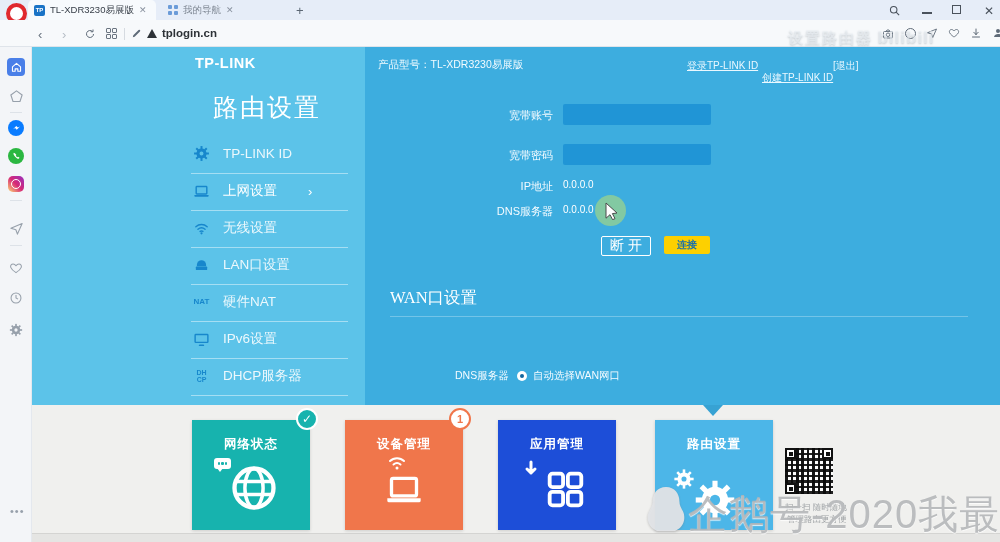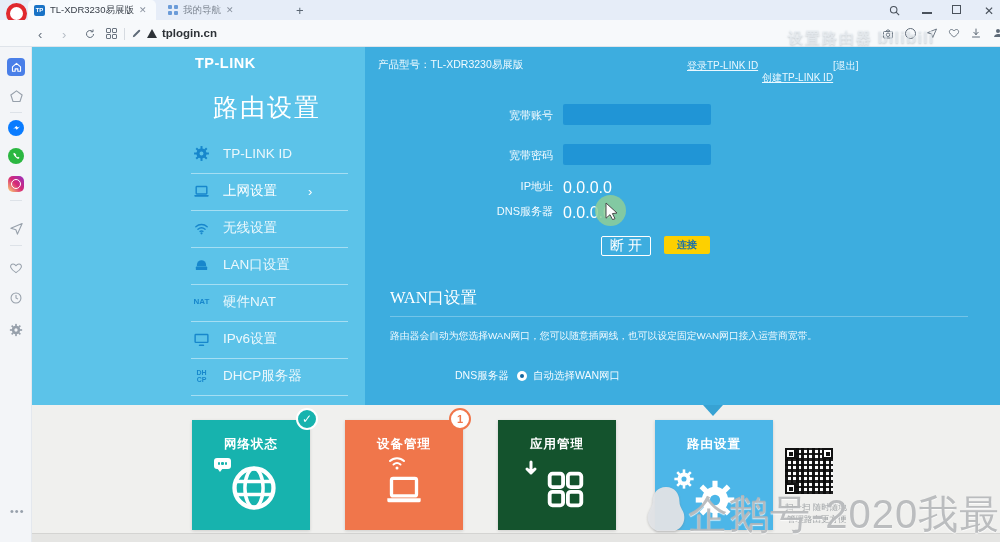--- a/index.html
+++ b/index.html
@@ -47,21 +47,21 @@
   .hlink{color:#eaf8ff;font-size:10px;text-decoration:underline;}
   .sb-title{color:#fff;font-size:25px;letter-spacing:2px;}
   .menu-item{display:flex;align-items:center;gap:13px;color:rgba(255,255,255,.88);font-size:13.5px;}
   .menu-item.active{color:#fff;}
   .mi-icon{width:17px;height:17px;color:#1787cc;flex:0 0 auto;display:flex;align-items:center;justify-content:center;}
   .mi-text-icon{font-size:7px;font-weight:bold;color:#1787cc;line-height:1;text-align:center;letter-spacing:0;}
   .mdiv{left:191px;width:157px;height:1px;background:rgba(255,255,255,.45);}
   .chev{color:#fff;font-size:13px;}
   .flabel{color:#f4fbff;font-size:11px;text-align:right;width:120px;}
   .finput{background:#2095d6;border:none;width:148px;height:21px;border-radius:2px;padding:0 5px;box-sizing:border-box;color:#fff;font-size:11px;}
-  .fvalue{color:#fff;font-size:16px;}
+  .fvalue{color:#fff;font-size:10px;}
   .btn-ghost{border:1px solid #fff;border-radius:2px;background:transparent;color:#fff;font-size:14px;width:48px;height:18px;line-height:16px;text-align:center;}
   .btn-yellow{background:#fdd000;border:none;border-radius:2px;color:#1a6fa8;font-size:10px;font-weight:bold;width:46px;height:18px;line-height:18px;text-align:center;}
   .wan-title{color:#fff;font-size:16.5px;}
   .wan-rule{height:1px;background:rgba(255,255,255,.28);}
   .wan-desc{color:#f0faff;font-size:9.8px;}
   .radio{width:10px;height:10px;border-radius:50%;background:#fff;display:inline-flex;align-items:center;justify-content:center;}
   .radio i{width:4px;height:4px;border-radius:50%;background:#13679f;}
   .rlabel{color:#f4fbff;font-size:10.5px;}
   .rnote{color:rgba(255,255,255,.82);font-size:9px;}
 
@@ -402,21 +402,20 @@
   <span class="abs flabel" style="left:68px;top:132px;">IP地址</span>
   <span class="abs fvalue" style="left:198px;top:132px;">0.0.0.0</span>
   <span class="abs flabel" style="left:68px;top:157px;">DNS服务器</span>
   <span class="abs fvalue" style="left:198px;top:157px;">0.0.0.0</span>
 
   <div class="abs btn-ghost" style="left:236px;top:189px;">断 开</div>
   <div class="abs btn-yellow" style="left:299px;top:189px;">连接</div>
 
   <div class="abs wan-title" style="left:25px;top:240px;font-family:Liberation Serif, serif;">WAN口设置</div>
   <div class="abs wan-rule" style="left:25px;top:269px;width:578px;"></div>
-  <div class="abs wan-desc" style="left:25px;top:283px;">路由器会自动为您选择WAN网口，您可以随意插网线，也可以设定固定WAN网口接入运营商宽带。</div>
 
   <span class="abs rlabel" style="left:90px;top:322px;">DNS服务器</span>
   <span class="abs radio" style="left:152px;top:324px;">
       <i></i>
     </span>
   <span class="abs rlabel" style="left:168px;top:322px;">自动选择WAN网口</span>
 </div>
 
 <div class="abs band"></div>
 <div class="abs notch"></div>
@@ -440,21 +439,21 @@
     <path d="M5 8a10 10 0 0114 0" stroke-width="2"></path>
       <path d="M8.5 11.5a5.5 5.5 0 017 0" stroke-width="2"></path>
       <circle cx="12" cy="15" r="1.5" fill="#fff" stroke="none"></circle>
   </svg>
   <svg class="ic abs" style="left:32px;top:50px;color:#fff;" width="54" height="40">
       <use href="#i-laptop"></use>
     </svg>
 </div>
 <div class="abs badge num" style="left:449px;top:408px;">1</div>
 
-<div class="abs card" style="left: 498px; background: #14532d;">
+<div class="abs card" style="left: 498px; background: #1d4ed8;">
   <span class="clabel">应用管理</span>
   <svg class="ic abs" style="left:26px;top:40px;color:#fff;" width="14" height="18" viewBox="0 0 14 18" fill="none" stroke="currentColor" stroke-width="3" stroke-linecap="round">
     <path d="M7 2v11M7 13l-4-4M7 13l4-4"></path>
   </svg>
   <svg class="ic abs" style="left:44px;top:46px;color:#fff;" width="46" height="46">
       <use href="#i-grid"></use>
     </svg>
 </div>
 
 <div class="abs card" style="left: 655px; background: rgb(76, 182, 232);">

